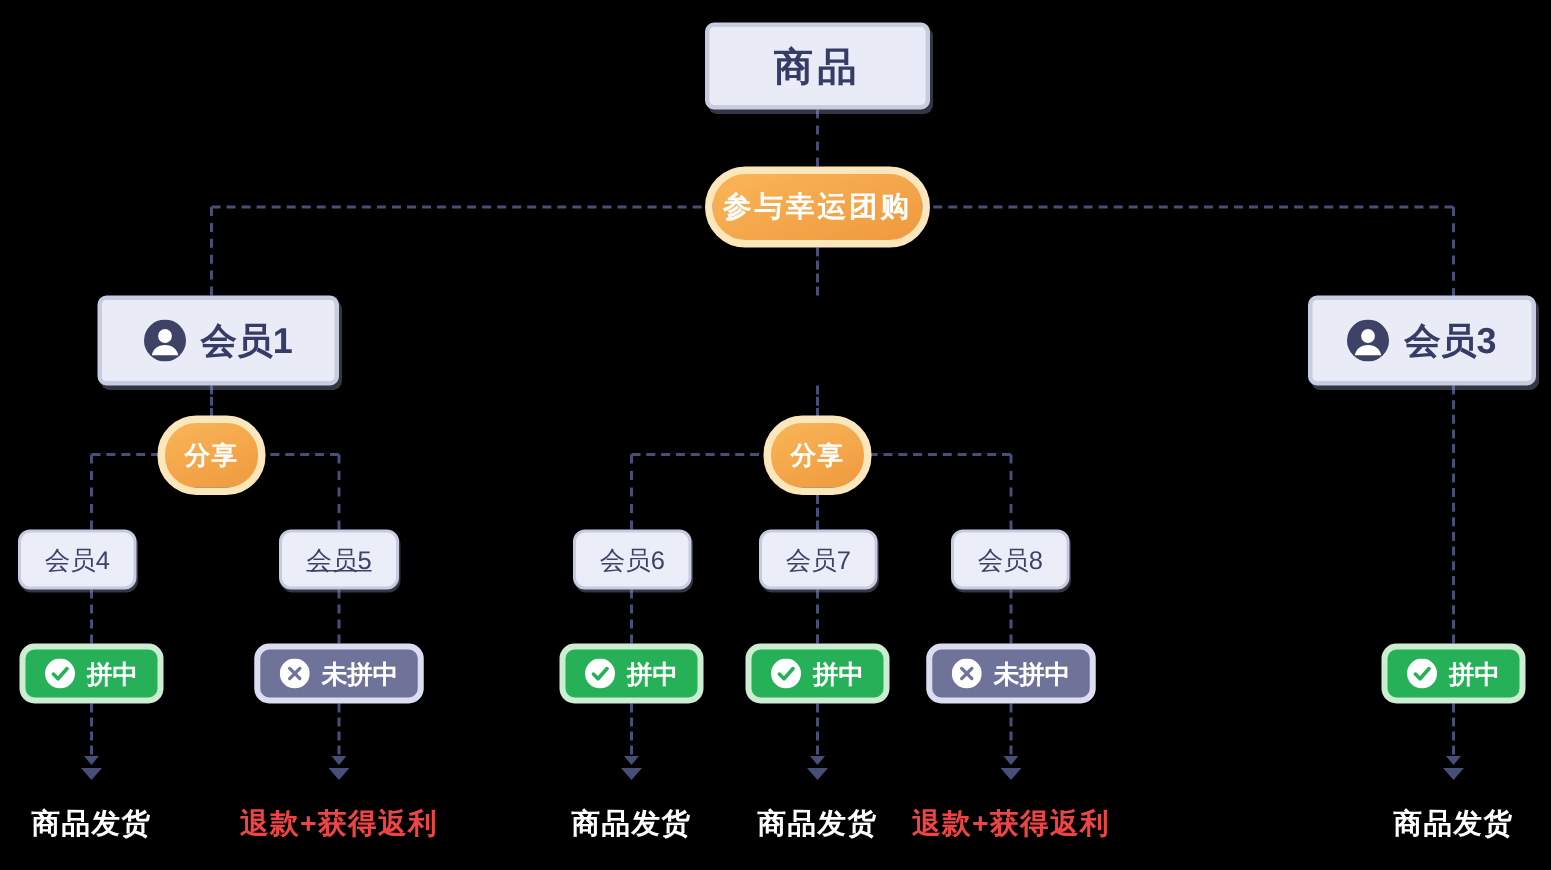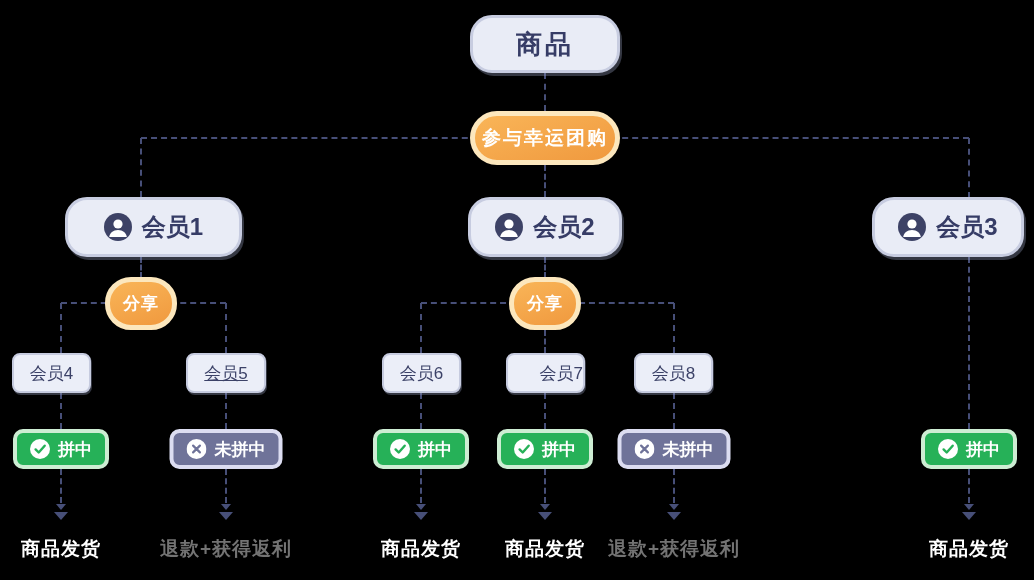--- a/index.html
+++ b/index.html
@@ -5,21 +5,21 @@
   html,body { margin:0; padding:0; background:#000; }
   .stage {
     position:relative; width:1034px; height:580px; background:#000;
     font-family:"Liberation Sans","DejaVu Sans",sans-serif; overflow:hidden;
   }
   
   .vline { position:absolute; width:0; border-left:2px dashed #474f78; }
   .hline { position:absolute; height:0; border-top:2px dashed #474f78; }
   
   .box-lg {
-    position:absolute; background:#e9ecf6; border:3px solid #c7cce0; border-radius:22px;
+    position:absolute; background:#e9ecf6; border:3px solid #c7cce0; border-radius:6px;
     display:flex; align-items:center; justify-content:center; gap:10px;
     color:#363c66; font-weight:bold; box-sizing:border-box;
     box-shadow:2px 3px 0 rgba(150,157,190,0.35); z-index:2;
   }
   .product { font-size:26px; letter-spacing:3px; }
   .member  { font-size:24px; }
   
   .box-sm {
     position:absolute; background:#ebeef8; border:2px solid #c6cbdf; border-radius:8px;
     display:flex; align-items:center; justify-content:center;
@@ -50,21 +50,21 @@
     border-left:5px solid transparent; border-right:5px solid transparent;
     border-top:6px solid #474f78;
   }
   .arrow.big { border-left-width:7px; border-right-width:7px; border-top-width:8px; }
   
   .outcome {
     position:absolute; transform:translateX(-50%); font-size:19px; font-weight:bold;
     white-space:nowrap; letter-spacing:1px;
   }
   .outcome.ship   { color:#ffffff; }
-  .outcome.refund { color:#737373; }
+  .outcome.refund { color:#ef4444; }
   .icon { display:flex; }
 </style>
 </head>
 <body>
 
 <div class="stage">
 
   <div class="hline" style="left:141px;top:137px;width:828px;"></div>
   <div class="hline" style="left:61px;top:302px;width:165px;"></div>
   <div class="hline" style="left:421px;top:302px;width:253px;"></div>
@@ -108,55 +108,38 @@
   <div class="arrow big" style="left:969px;top:512px;"></div>
 
   <div class="box-lg product" style="left:470px;top:15px;width:150px;height:58px;">
     <span>商品</span>
   </div>
 
   <div class="pill lucky" style="left:470px;top:111px;width:150px;height:54px;">
     <span>参与幸运团购</span>
   </div>
 
-  <div class="box-lg member" style="left:65px;top:197px;width:177px;height:60px;">
+  <div class="box-lg member" style="left:65px;top:197px;width:161px;height:60px;">
     <span class="icon">
       <svg width="28" height="28" viewBox="0 0 28 28">
         <defs>
             <clipPath id="uc1">
               <circle cx="14" cy="14" r="14"></circle>
             </clipPath>
           </defs>
         <circle cx="14" cy="14" r="14" fill="#3d4266"></circle>
         <g clip-path="url(#uc1)">
           <circle cx="14" cy="11" r="4.6" fill="#fff"></circle>
           <path d="M14 17c-5 0-8.2 3-8.8 6.9h17.6C22.2 20 19 17 14 17z" fill="#fff"></path>
         </g>
       </svg>
     </span>
     <span>会员1</span>
   </div>
 
-  <div class="box-lg member" style="left:468px;top:197px;width:154px;height:60px;">
-    <span class="icon">
-      <svg width="28" height="28" viewBox="0 0 28 28">
-        <defs>
-            <clipPath id="uc2">
-              <circle cx="14" cy="14" r="14"></circle>
-            </clipPath>
-          </defs>
-        <circle cx="14" cy="14" r="14" fill="#3d4266"></circle>
-        <g clip-path="url(#uc2)">
-          <circle cx="14" cy="11" r="4.6" fill="#fff"></circle>
-          <path d="M14 17c-5 0-8.2 3-8.8 6.9h17.6C22.2 20 19 17 14 17z" fill="#fff"></path>
-        </g>
-      </svg>
-    </span>
-    <span>会员2</span>
-  </div>
 
   <div class="box-lg member" style="left:872px;top:197px;width:152px;height:60px;">
     <span class="icon">
       <svg width="28" height="28" viewBox="0 0 28 28">
         <defs>
             <clipPath id="uc3">
               <circle cx="14" cy="14" r="14"></circle>
             </clipPath>
           </defs>
         <circle cx="14" cy="14" r="14" fill="#3d4266"></circle>
@@ -178,21 +161,21 @@
 
   <div class="box-sm" style="left:12px;top:353px;width:79px;height:40px;">
     <span>会员4</span>
   </div>
   <div class="box-sm" style="left:186px;top:353px;width:80px;height:40px;text-decoration:underline;">
     <span>会员5</span>
   </div>
   <div class="box-sm" style="left:382px;top:353px;width:79px;height:40px;justify-content:center;">
     <span>会员6</span>
   </div>
-  <div class="box-sm" style="left:506px;top:353px;width:79px;height:40px;justify-content:flex-end;">
+  <div class="box-sm" style="left:506px;top:353px;width:79px;height:40px;">
     <span>会员7</span>
   </div>
   <div class="box-sm" style="left:634px;top:353px;width:79px;height:40px;">
     <span>会员8</span>
   </div>
 
   <div class="badge win" style="left:61px;top:429px;">
     <span class="icon">
       <svg width="20" height="20" viewBox="0 0 20 20">
           <circle cx="10" cy="10" r="10" fill="#fff"></circle>

